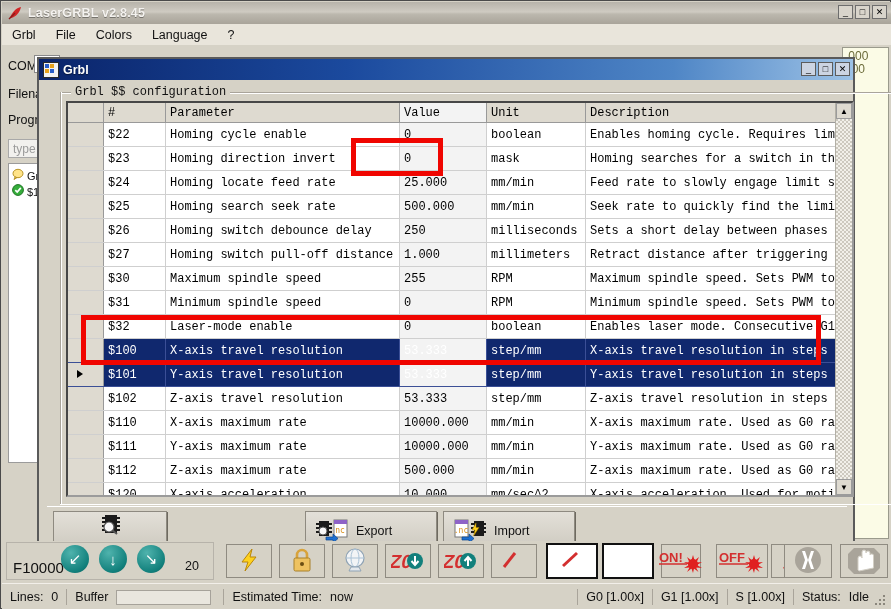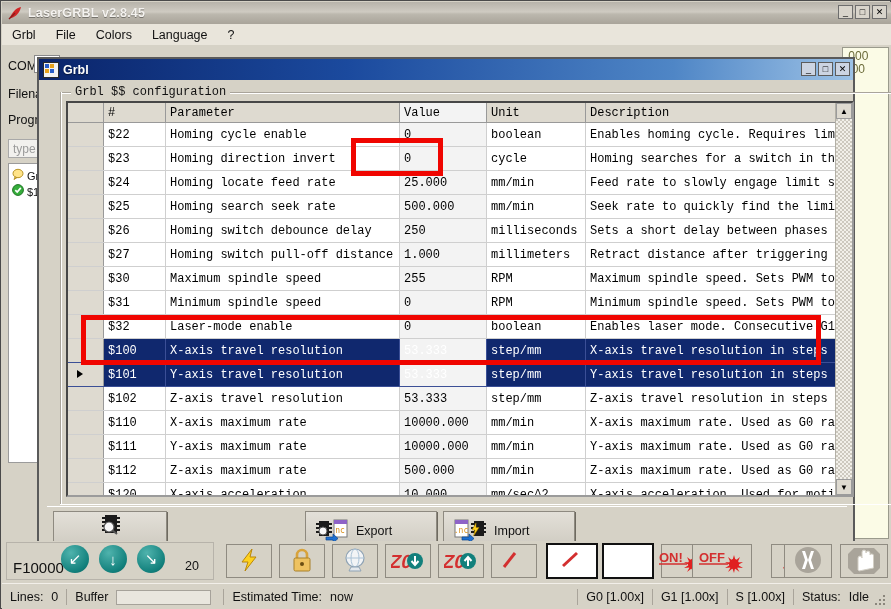--- a/index.html
+++ b/index.html
@@ -251,21 +251,21 @@
                 <td class="c-par">Homing cycle enable</td>
                 <td class="c-val">0</td>
                 <td class="c-uni">boolean</td>
                 <td class="c-des">Enables homing cycle. Requires limit swi...</td>
               </tr>
               <tr>
                 <td class="c-sel"></td>
                 <td class="c-num">$23</td>
                 <td class="c-par">Homing direction invert</td>
                 <td class="c-val">0</td>
-                <td class="c-uni">cycle</td>
+                <td class="c-uni">mask</td>
                 <td class="c-des">Homing searches for a switch in the posi...</td>
               </tr>
               <tr>
                 <td class="c-sel"></td>
                 <td class="c-num">$24</td>
                 <td class="c-par">Homing locate feed rate</td>
                 <td class="c-val">25.000</td>
                 <td class="c-uni">mm/min</td>
                 <td class="c-des">Feed rate to slowly engage limit switch ...</td>
               </tr>
@@ -541,21 +541,21 @@
         <svg width="48" height="26" viewBox="0 0 48 26">
           <text x="2" y="15" font-size="13" font-weight="bold" fill="#d32f2f" font-family="sans-serif">ON!</text>
           <line x1="2" y1="17" x2="30" y2="17" stroke="#d32f2f" stroke-width="1.5"></line>
           <g fill="#e02020">
               <circle cx="36" cy="17" r="5"></circle>
             <path d="M36 8 L37.6 13.5 L42 10 L39.5 15.5 L45 15 L40 18 L45 21 L39 20.5 L41.5 25 L37 21.6 L36 26 L34.5 21.6 L30 25 L32.5 20.5 L27 21 L32 18 L27 15 L32.5 15.5 L30 10 L34.4 13.5 Z"></path>
           </g>
         </svg>
       </span>
     </div>
-    <div class="iconbtn" style="left:690px;width:60px;">
+    <div class="iconbtn" style="left:714px;width:52px;">
       <span>
         <svg width="48" height="26" viewBox="0 0 48 26">
           <text x="1" y="15" font-size="13" font-weight="bold" fill="#d32f2f" font-family="sans-serif">OFF</text>
           <line x1="1" y1="17" x2="30" y2="17" stroke="#d32f2f" stroke-width="1.5"></line>
           <g fill="#e02020">
               <circle cx="36" cy="17" r="5"></circle>
             <path d="M36 8 L37.6 13.5 L42 10 L39.5 15.5 L45 15 L40 18 L45 21 L39 20.5 L41.5 25 L37 21.6 L36 26 L34.5 21.6 L30 25 L32.5 20.5 L27 21 L32 18 L27 15 L32.5 15.5 L30 10 L34.4 13.5 Z"></path>
           </g>
         </svg>
       </span>

